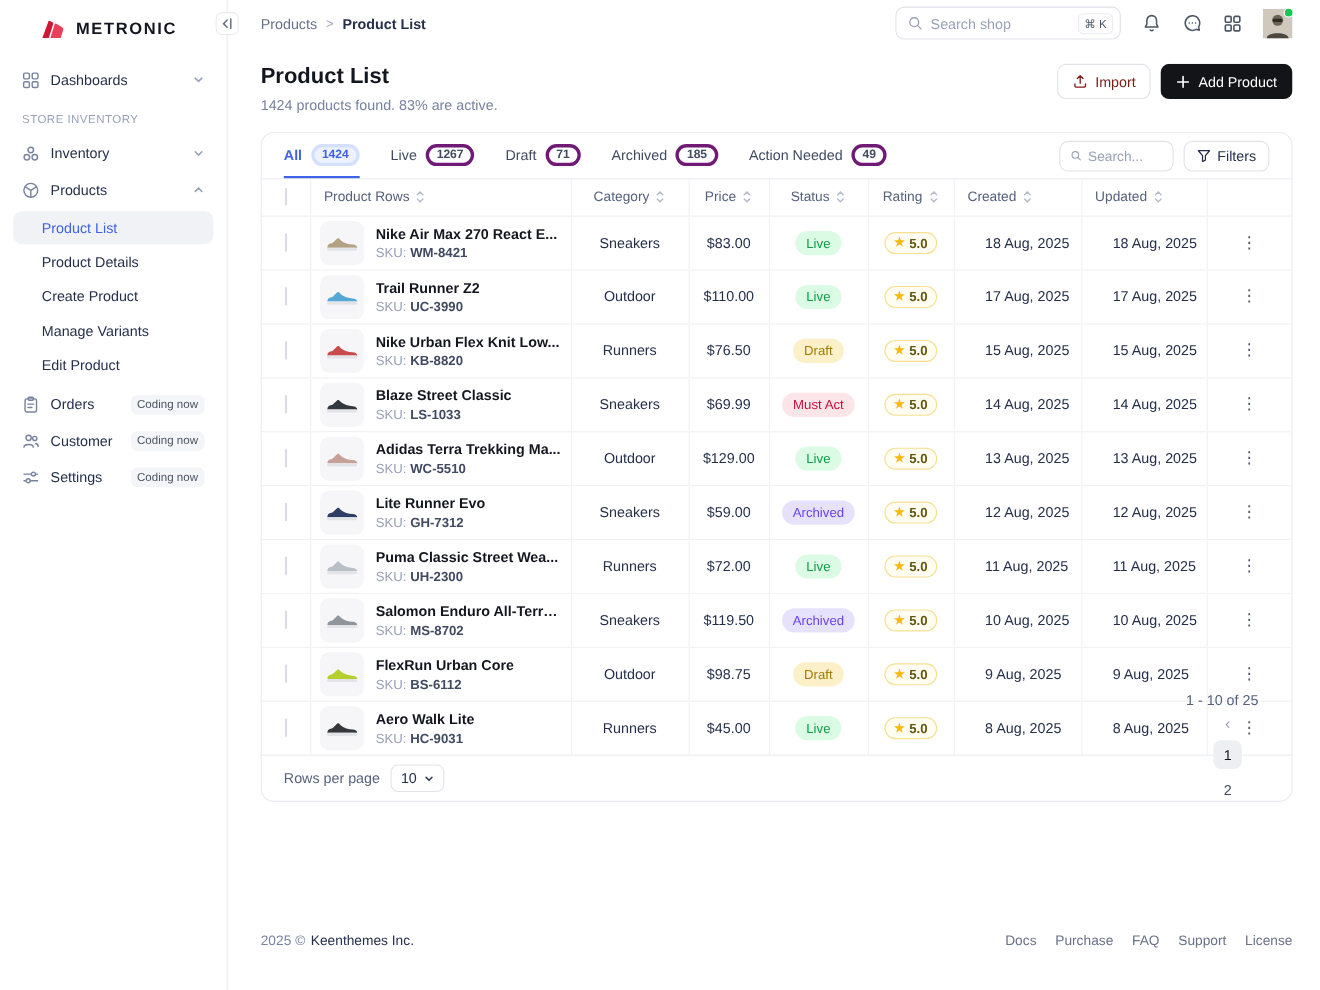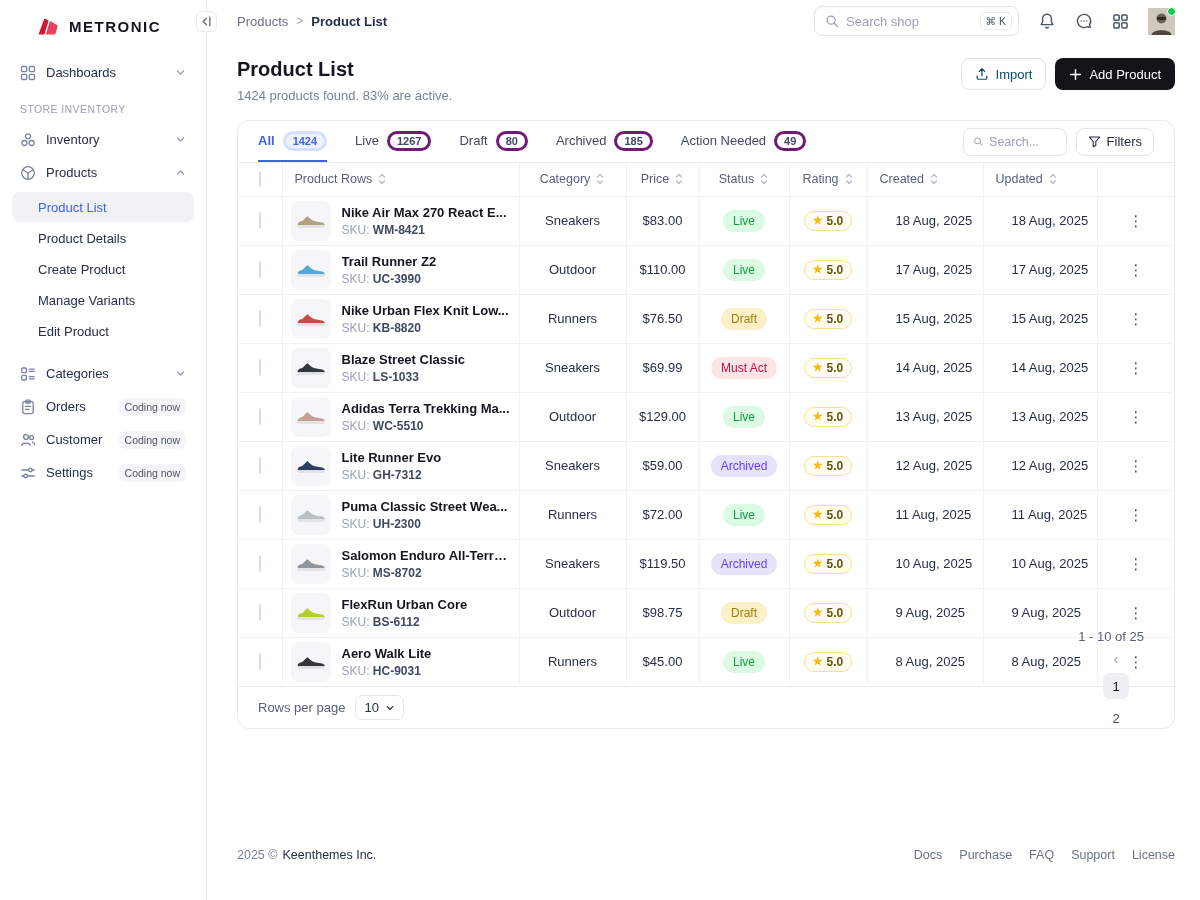--- a/index.html
+++ b/index.html
@@ -42,21 +42,21 @@
   .icon-btn { color:#4B5565; cursor:pointer; display:flex; }
   .avatar-wrap { position:relative; width:27px; height:27px; cursor:pointer; }
   .avatar { width:27px; height:27px; border-radius:50%; background:radial-gradient(circle at 50% 38%, #DAD2C6 0 100%); overflow:hidden; }
   .status-dot { position:absolute; top:-1px; right:-1px; width:9px; height:9px; border-radius:50%; background:#17C653; border:1.5px solid #fff; }
 
   .page-head { display:flex; align-items:flex-start; padding:16px 25px 0 30px; }
   .page-title { font-size:20px; font-weight:700; color:#14161F; }
   .page-sub { font-size:13px; color:#78829D; margin-top:7px; }
   .head-actions { margin-left:auto; display:flex; gap:9px; }
   .btn { height:32px; display:inline-flex; align-items:center; gap:7px; border-radius:8px; font-size:13px; font-weight:500; padding:0 13px; cursor:pointer; border:1px solid transparent; font-family:inherit; }
-  .btn-light { background:#fff; border-color:#E1E3EA; color:#0c4a6e; }
+  .btn-light { background:#fff; border-color:#E1E3EA; color:#7f1d1d; }
   .btn-dark { background:#131417; color:#fff; }
 
   
   .card { margin:17px 25px 0 30px; border:1px solid #E9EBF0; border-radius:12px; overflow:hidden; background:#fff; }
   .tabs-row { display:flex; align-items:center; height:42px; padding:0 20px; border-bottom:1px solid #E9EBF0; }
   .tabs { display:flex; height:100%; gap:28px; }
   .tab { display:flex; align-items:center; gap:8px; height:100%; border-bottom:2px solid transparent; color:#404A61; font-size:13px; cursor:pointer; }
   .tab.active { color:#3E62E8; font-weight:600; border-bottom-color:#3E62E8; }
   .count-pill { border:3px solid #701a75; border-radius:20px; padding:1px 7px; font-size:11px; font-weight:600; color:#404A61; background:#fff; }
   .tab.active .count-pill { background:#EEF2FF; border-color:#D5DFFF; color:#3E62E8; }
@@ -170,34 +170,20 @@
       </div>
 
       <div class="submenu">
         <div class="sub-item active">Product List</div>
         <div class="sub-item">Product Details</div>
         <div class="sub-item">Create Product</div>
         <div class="sub-item">Manage Variants</div>
         <div class="sub-item">Edit Product</div>
       </div>
 
-      <div class="side-item" style="margin-top:6px;">
-        <svg class="ic" width="16" height="16" viewBox="0 0 16 16" fill="none" stroke="currentColor" stroke-width="1.3" stroke-linecap="round">
-          <rect x="1.8" y="2" width="4.6" height="4.6" rx="1"></rect>
-            <line x1="9.4" y1="3.2" x2="14.2" y2="3.2"></line>
-            <line x1="9.4" y1="5.4" x2="14.2" y2="5.4"></line>
-          <rect x="1.8" y="9.4" width="4.6" height="4.6" rx="1"></rect>
-            <line x1="9.4" y1="10.6" x2="14.2" y2="10.6"></line>
-            <line x1="9.4" y1="12.8" x2="14.2" y2="12.8"></line>
-        </svg>
-        <span>Categories</span>
-        <svg class="chev" width="11" height="11" viewBox="0 0 11 11" fill="none" stroke="currentColor" stroke-width="1.4" stroke-linecap="round">
-            <polyline points="2.5,4 5.5,7 8.5,4"></polyline>
-          </svg>
-      </div>
 
       <div class="side-item">
         <svg class="ic" width="16" height="16" viewBox="0 0 16 16" fill="none" stroke="currentColor" stroke-width="1.3" stroke-linecap="round">
           <rect x="2.8" y="2.6" width="10.4" height="12" rx="1.8"></rect>
             <rect x="5.6" y="1.2" width="4.8" height="2.8" rx="1"></rect>
             <line x1="5.4" y1="7.4" x2="10.6" y2="7.4"></line>
             <line x1="5.4" y1="10.4" x2="9" y2="10.4"></line>
         </svg>
         <span>Orders</span>
         <span class="side-badge">Coding now</span>
@@ -310,21 +296,21 @@
           <div class="tab active">
             <span>All</span>
             <span class="count-pill">1424</span>
           </div>
           <div class="tab">
             <span>Live</span>
             <span class="count-pill">1267</span>
           </div>
           <div class="tab">
             <span>Draft</span>
-            <span class="count-pill">80</span>
+            <span class="count-pill">71</span>
           </div>
           <div class="tab">
             <span>Archived</span>
             <span class="count-pill">185</span>
           </div>
           <div class="tab">
             <span>Action Needed</span>
             <span class="count-pill">49</span>
           </div>
         </div>

